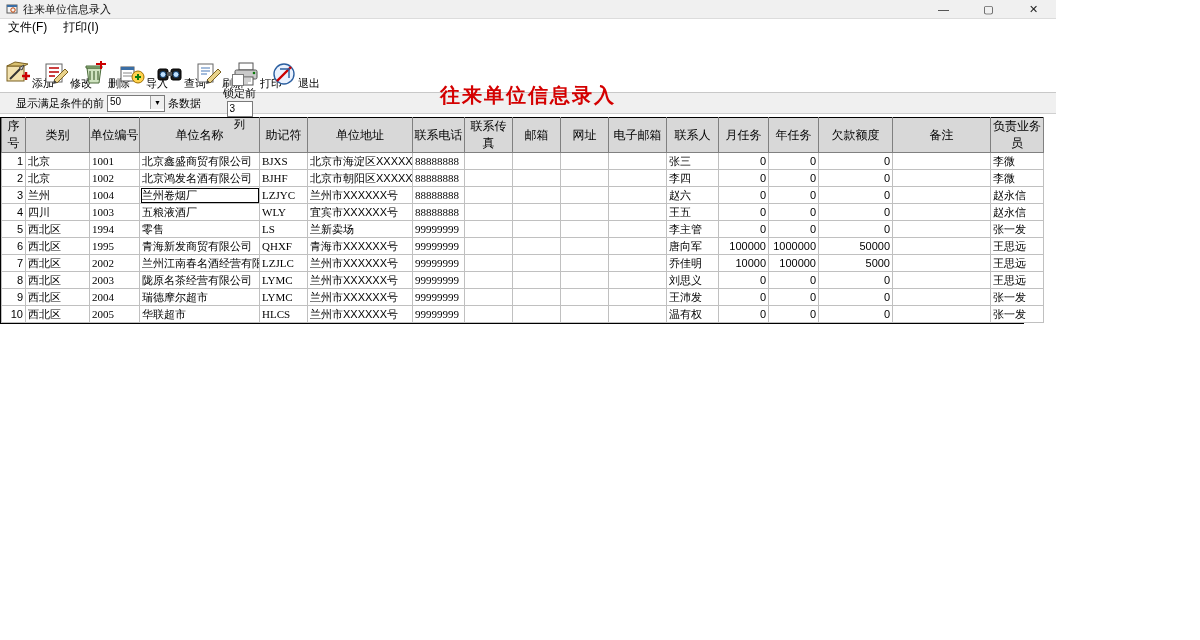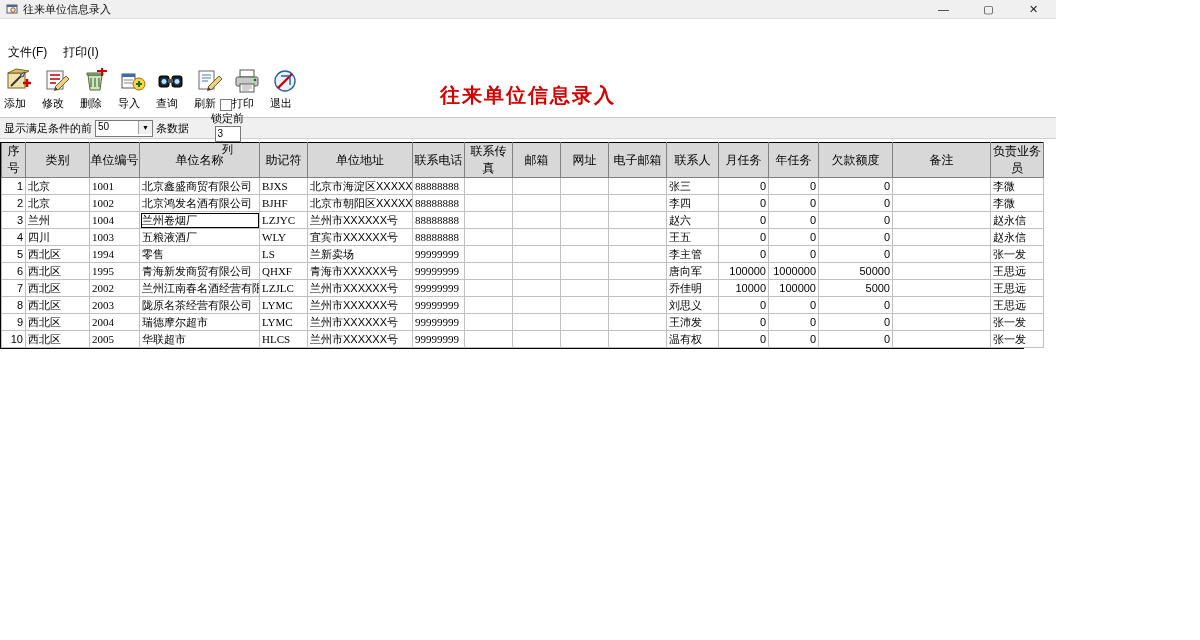--- a/index.html
+++ b/index.html
@@ -53,43 +53,42 @@
   
   .menubar {
     height: 17px;
     background: #ffffff;
     display: flex;
     align-items: center;
     padding-left: 6px;
     font-size: 12px;
     color: #000;
     border-bottom: 1px solid #ffffff;
-    margin-top: 25px;
   }
   .menubar .menu-item {
     padding: 1px 8px 1px 2px;
     margin-right: 6px;
     white-space: nowrap;
   }
 
   
   .toolbar {
     height: 53px;
     background: #ffffff;
     border-bottom: 1px solid #c8c8c8;
     display: flex;
     align-items: flex-start;
     padding: 2px 0 0 4px;
   }
   .tb-btn {
     width: 37px;
     height: 50px;
     display: flex;
-    flex-direction: column;
-    align-items: flex-start;
+    flex-direction: row;
+    align-items: flex-end;
     justify-content: flex-start;
     margin-right: 1px;
   }
   .tb-ico {
     width: 30px; height: 30px;
     display: flex; align-items: center; justify-content: center;
     margin-top: 2px;
   }
   .tb-label {
     font-size: 11px;
@@ -100,21 +99,21 @@
   }
 
   
   .filterbar {
     height: 20px;
     background: #f0f0f0;
     display: flex;
     align-items: center;
     font-size: 11px;
     color: #000;
-    padding-left: 4px;
+    padding-left: 16px;
     border-bottom: 1px solid #d0d0d0;
   }
   .filterbar .lbl { white-space: nowrap; }
   .combo {
     width: 56px;
     height: 15px;
     background: #fff;
     border: 1px solid #7a7a7a;
     margin: 0 3px;
     display: flex;

